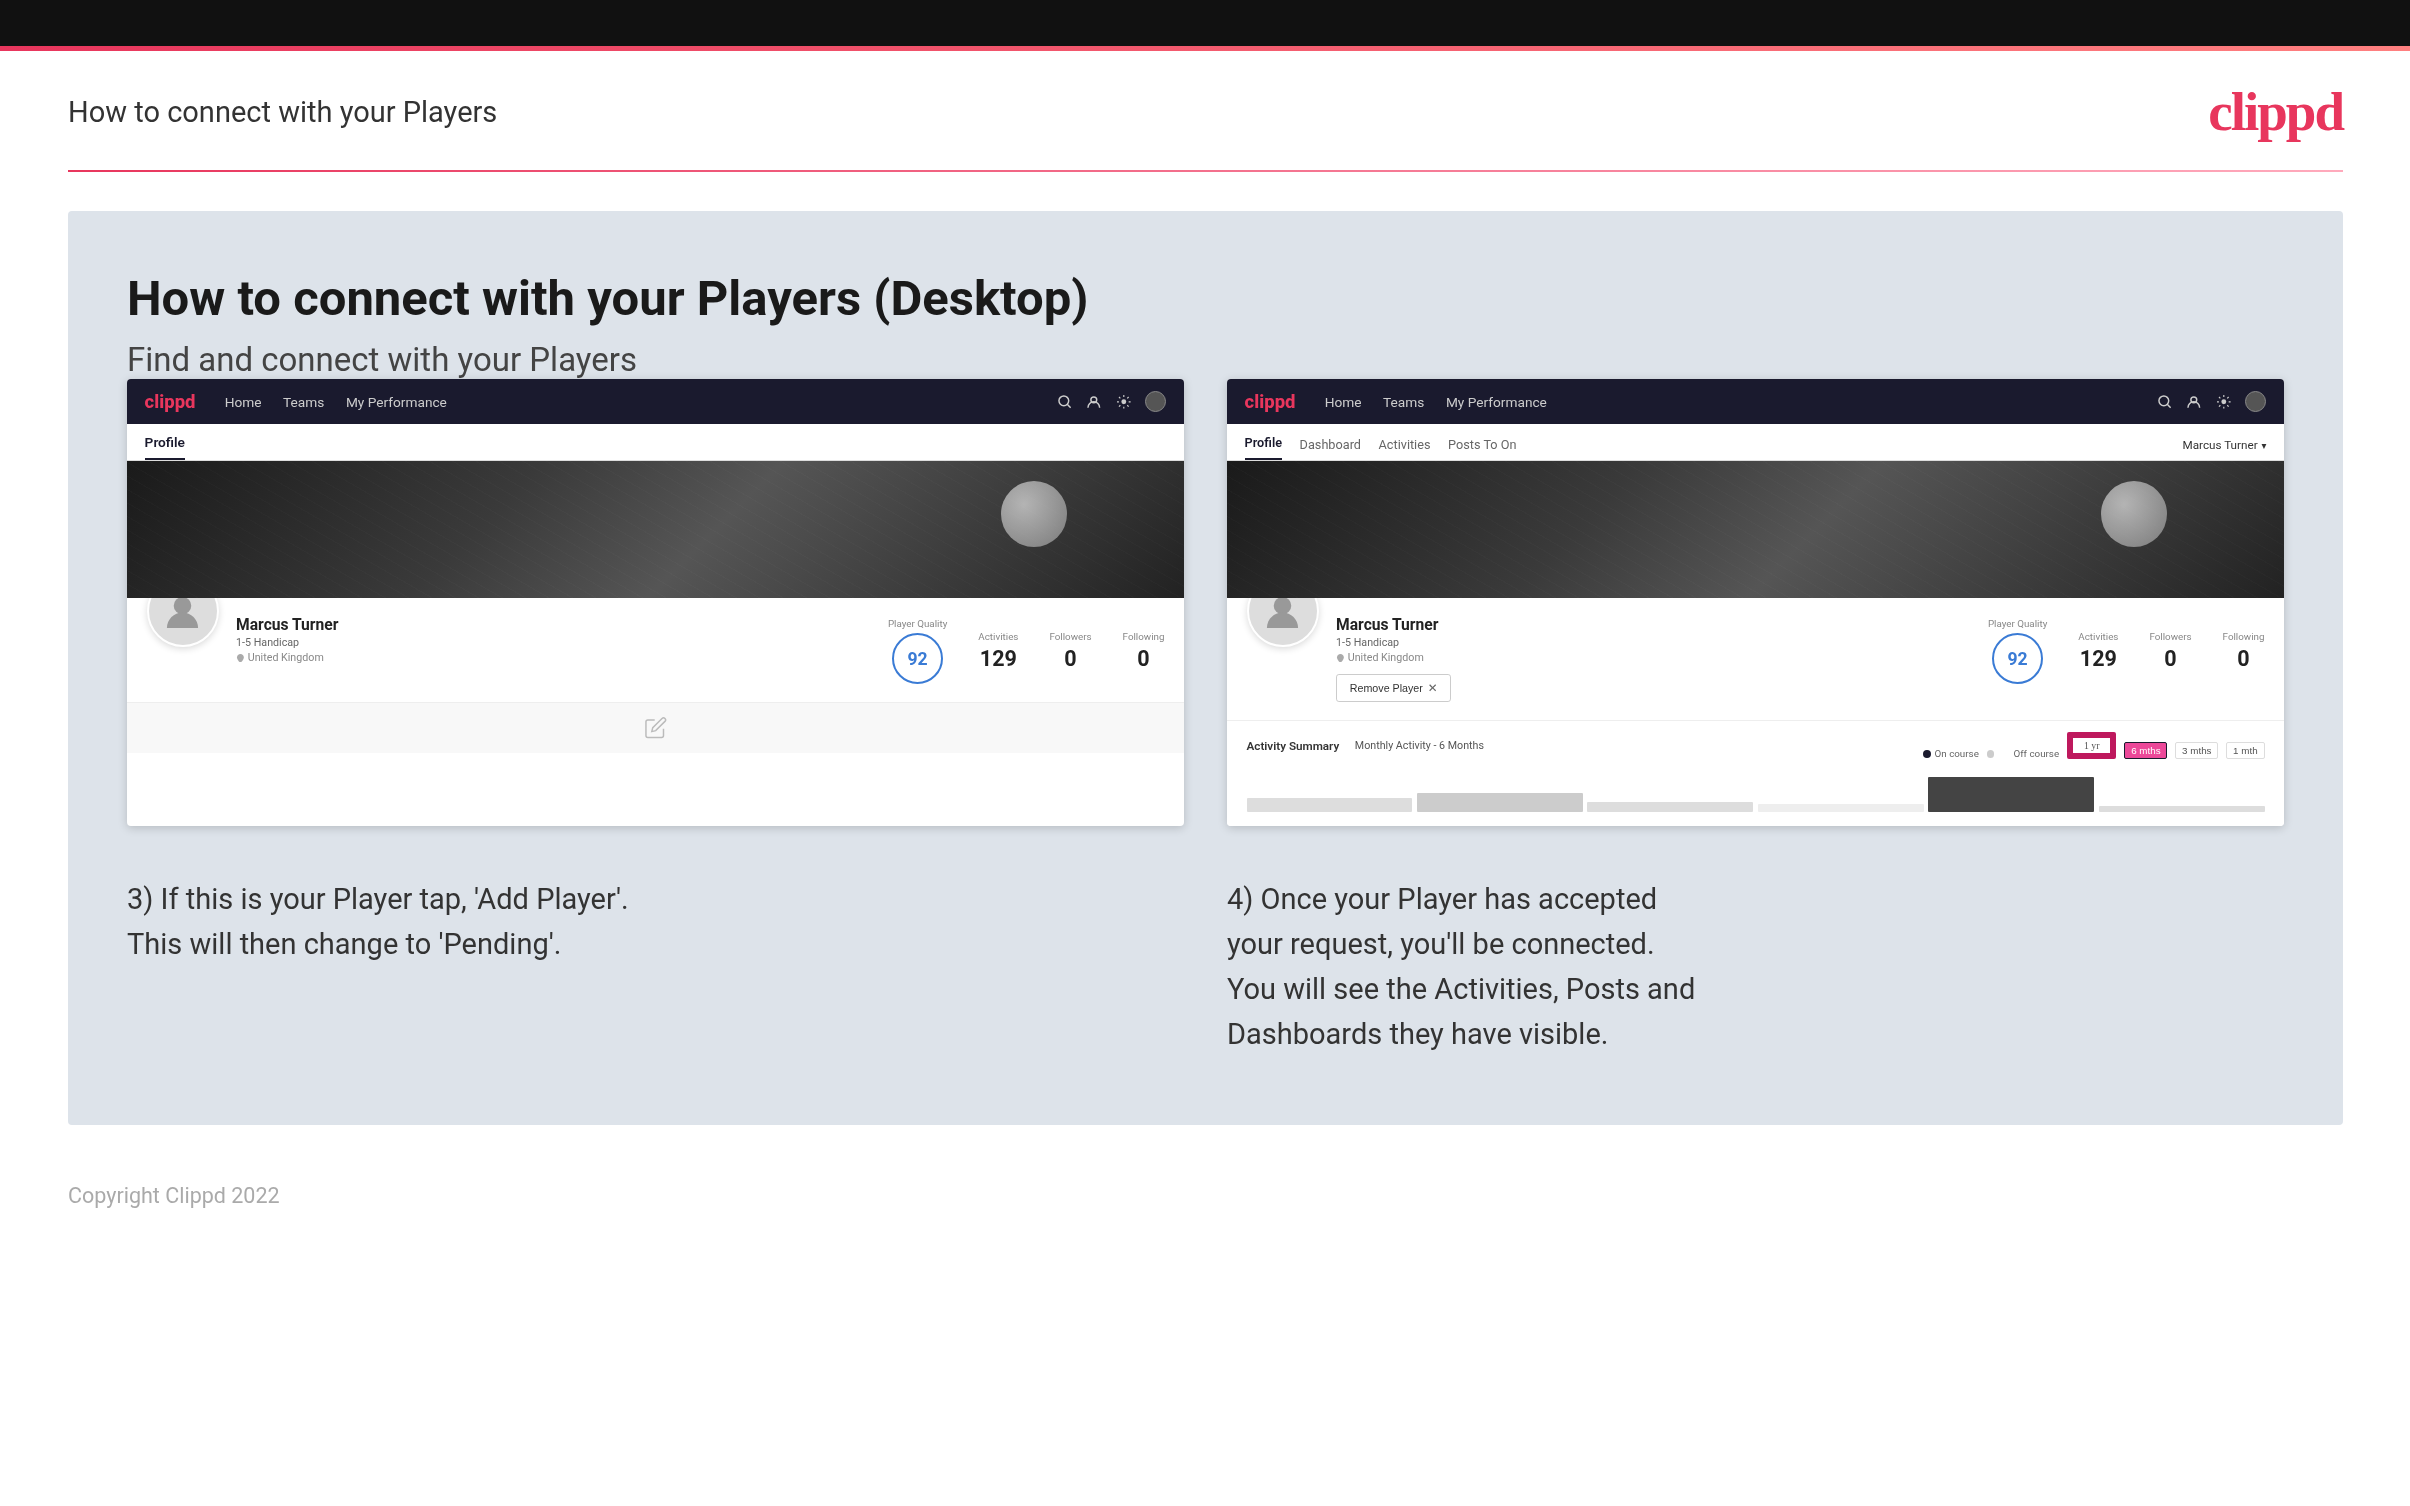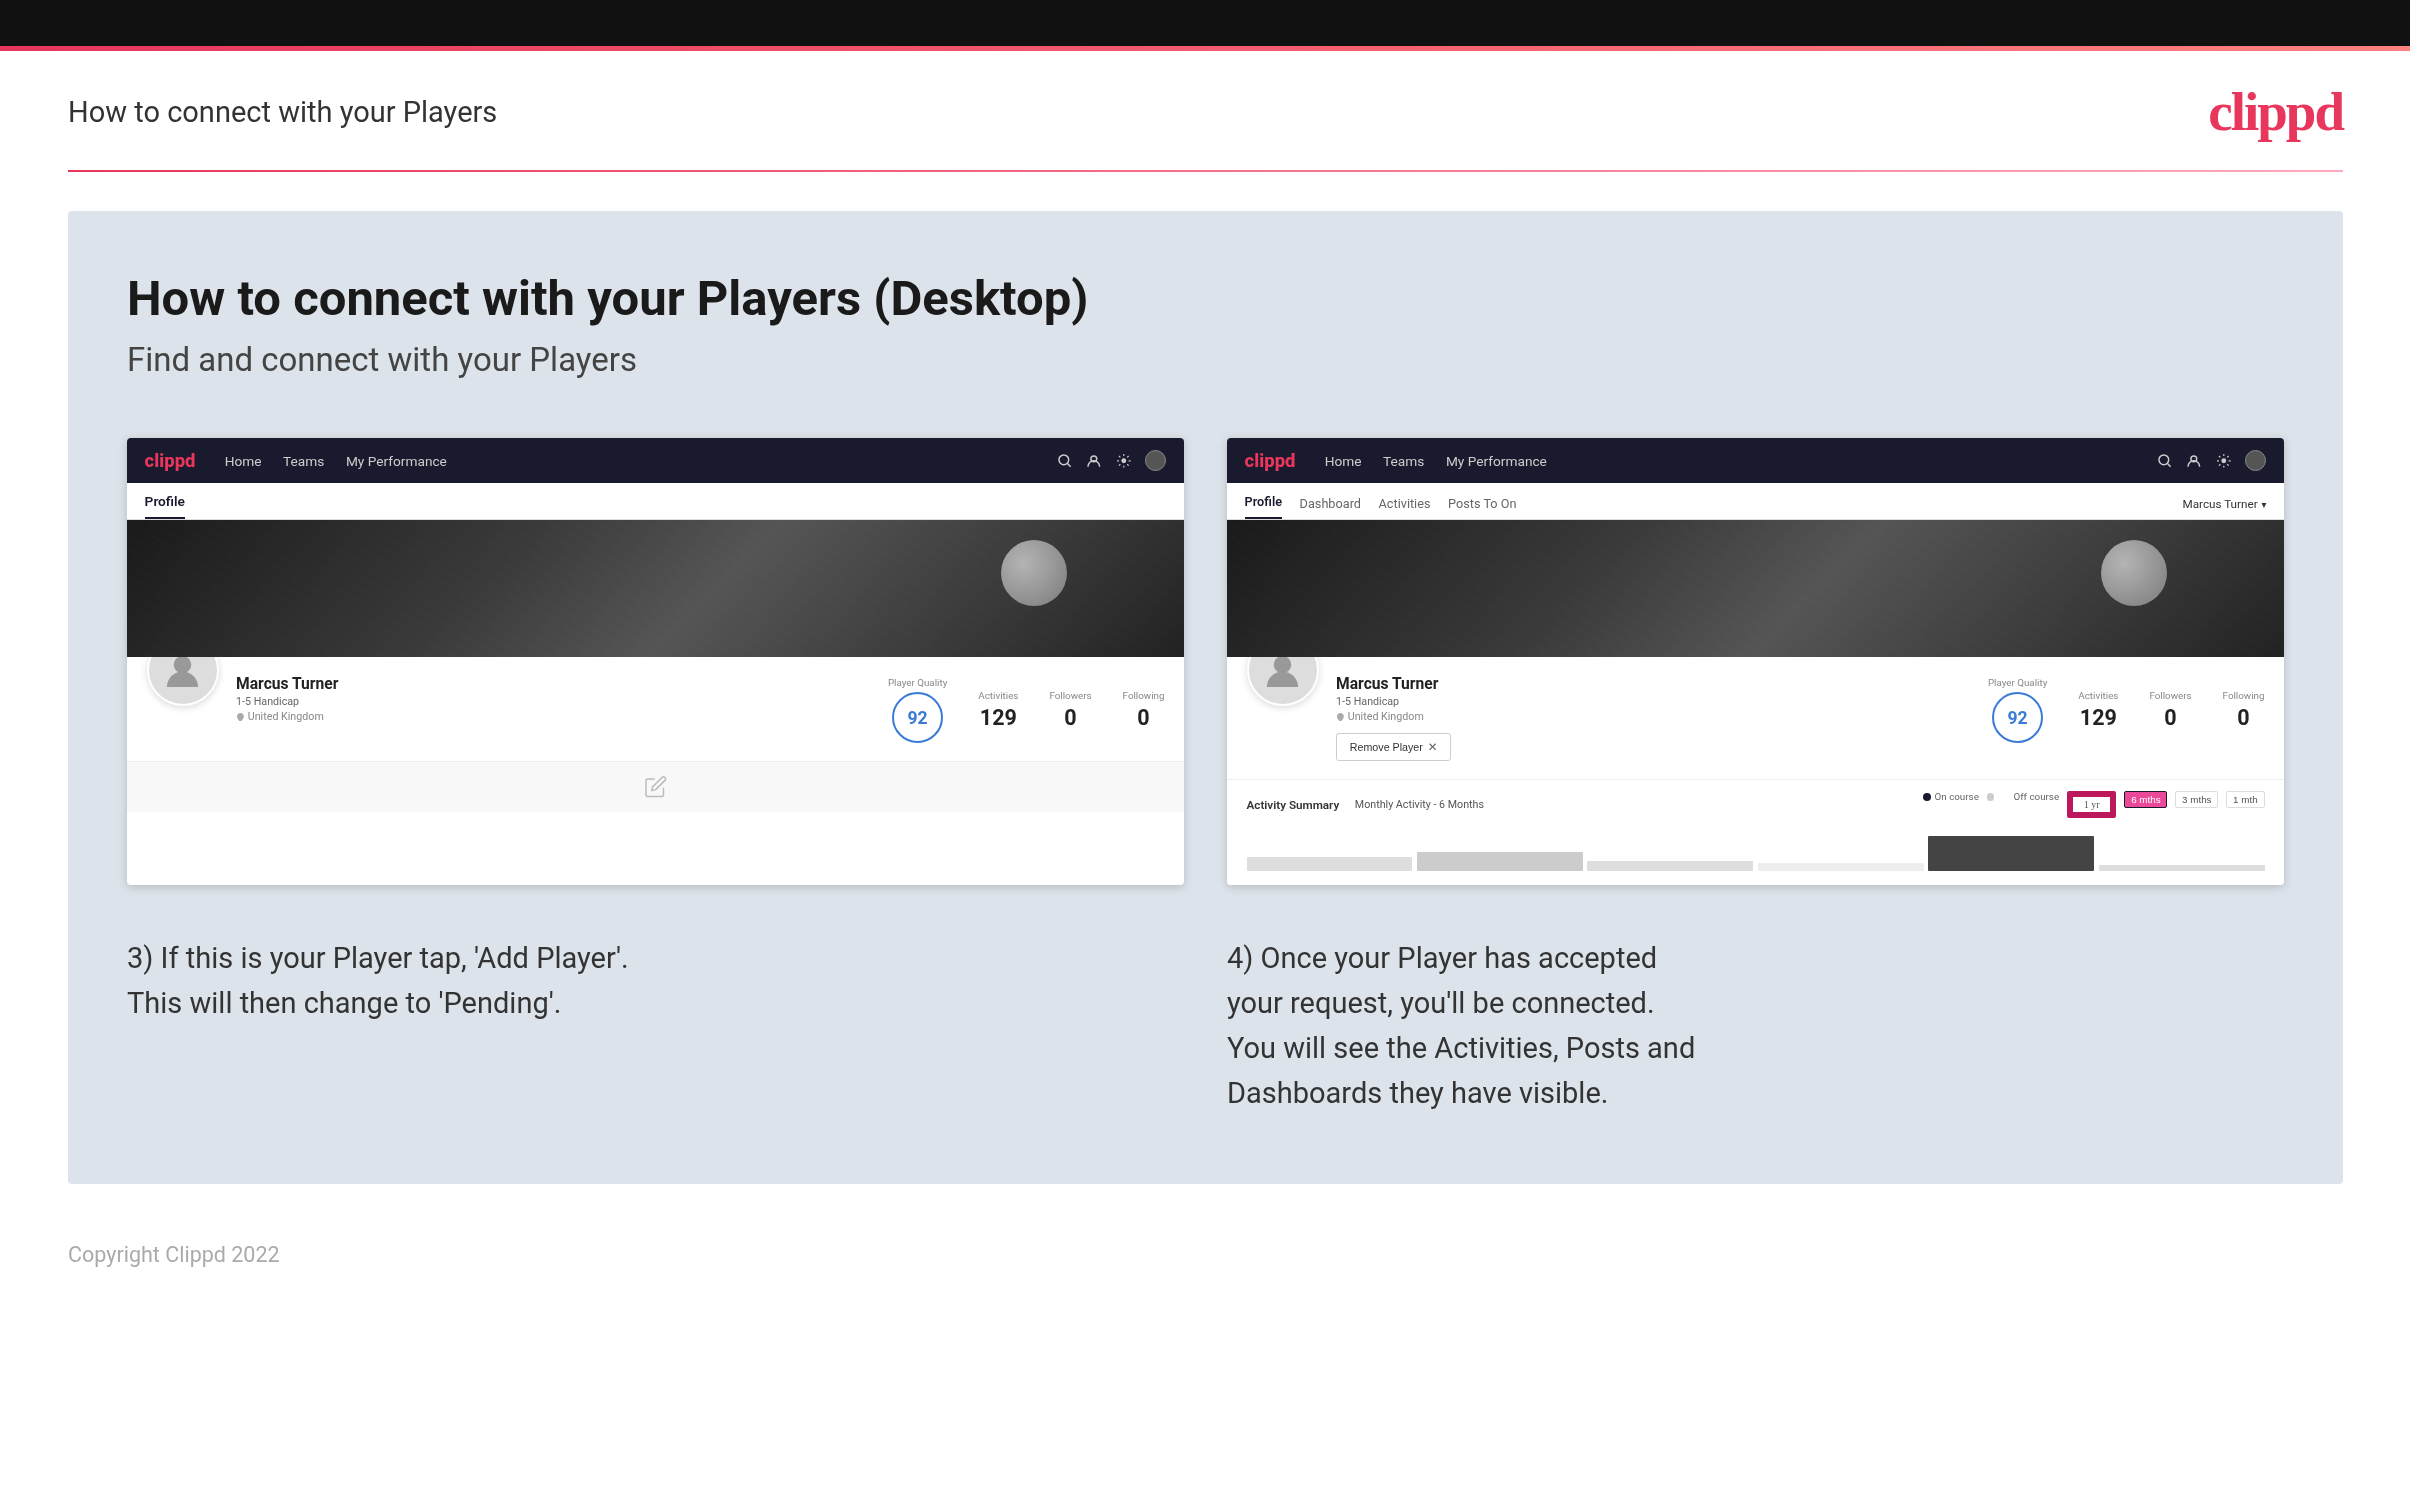--- a/index.html
+++ b/index.html
@@ -20,21 +20,21 @@
 <div style="display:flex;align-items:center;justify-content:space-between;padding:29px 68px 27px;background:#fff;">
   <span style="font-size:29px;color:#333;font-weight:400;">How to connect with your Players</span>
   <span style="font-size:55px;font-weight:800;color:#e8365d;letter-spacing:-2px;font-family:Georgia,serif;">clippd</span>
 </div>
 
 <div style="height:2px;background:linear-gradient(to right,#e8365d,#ffaabc);margin:0 68px 39px;"></div>
 
 <div style="background:#dde3ea;margin:0 68px 39px;padding:59px 59px 68px;border-radius:3.9px;">
 
   <h1 style="font-size:49px;font-weight:700;color:#1a1a1a;margin-bottom:13px;">How to connect with your Players (Desktop)</h1>
-  <p style="font-size:33px;color:#444;font-weight:400;margin-bottom:59px;">Find and connect with your Players</p>
+  <p style="font-size:33px;color:#444;font-weight:400;">Find and connect with your Players</p>
 
   <div style="display:flex;gap:43px;margin-bottom:51px;">
 
     <div style="flex:1;background:#fff;border-radius:3.9px;overflow:hidden;box-shadow:0 2px 9.8px rgba(0,0,0,0.18);">
 
       <div style="background:#1a1a2e;padding:0 17.6px;display:flex;align-items:center;height:45px;gap:21.5px;">
         <span style="color:#e8365d;font-weight:800;font-size:18.5px;margin-right:7.8px;">clippd</span>
         <span style="color:#ccc;font-size:13.7px;">Home</span>
         <span style="color:#ccc;font-size:13.7px;">Teams</span>
         <span style="color:#ccc;font-size:13.7px;">My Performance</span>
@@ -197,21 +197,21 @@
             <div style="font-size:9.8px;color:#888;margin-bottom:4.9px;">Following</div>
             <div style="font-size:21.5px;font-weight:700;color:#222;">0</div>
           </div>
         </div>
       </div>
 
       <div style="background:#fff;padding:11.7px 19.5px 13.7px;border-top:1px solid #eee;">
         <div style="display:flex;align-items:center;gap:15.6px;margin-bottom:9.8px;">
           <span style="font-size:11.7px;font-weight:600;color:#333;">Activity Summary</span>
           <span style="font-size:10.7px;color:#555;">Monthly Activity - 6 Months</span>
-          <div style="margin-left:auto;display:flex;gap:7.8px;align-items:flex-start;">
+          <div style="margin-left:auto;display:flex;gap:7.8px;align-items:flex-end;">
             <div style="display:flex;align-items:center;gap:3.9px;">
               <div style="width:7.8px;height:7.8px;border-radius:50%;background:#1a1a2e;"></div>
               <span style="font-size:9.8px;color:#666;">On course</span>
             </div>
             <div style="display:flex;align-items:center;gap:19px;">
               <div style="width:7.8px;height:7.8px;border-radius:50%;background:#ccc;"></div>
               <span style="font-size:9.8px;color:#666;">Off course</span>
             </div>
             <button style="font-size:9.8px;padding:2px 11px;border:6px solid #be185d;background:#fff;border-radius:2px;cursor:pointer;color:#555;font-family:Liberation Serif, serif;">1 yr</button>
             <button style="font-size:9.8px;padding:2px 5.9px;border:1px solid #1a1a2e;background:#ec4899;border-radius:2px;cursor:pointer;color:#fff;">6 mths</button>

